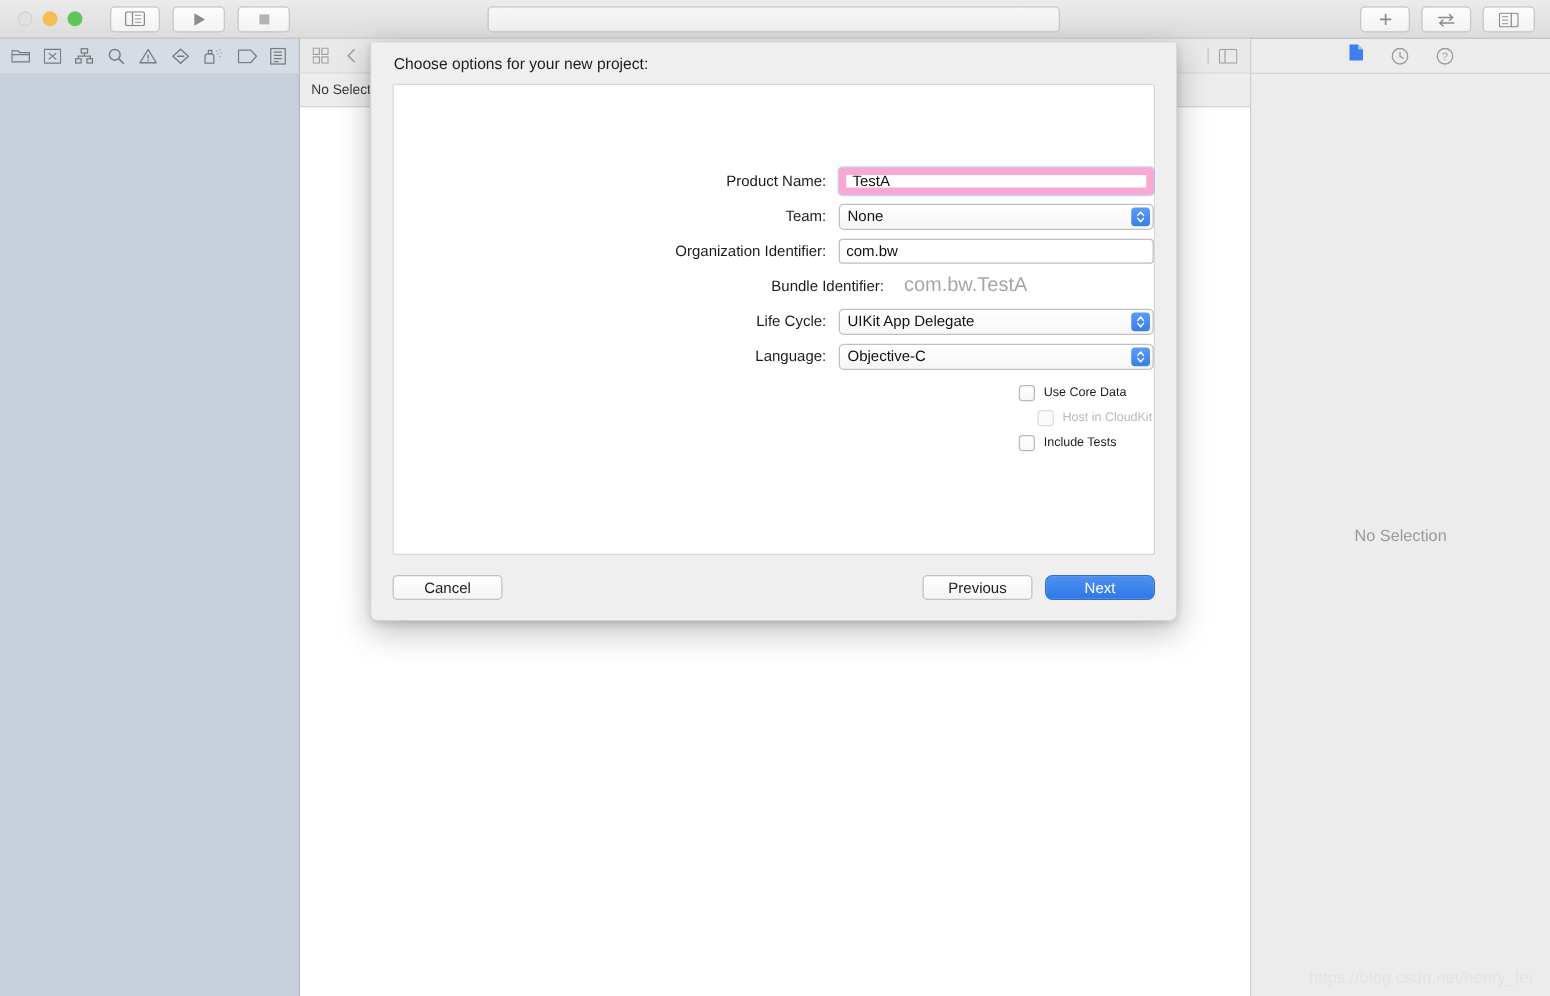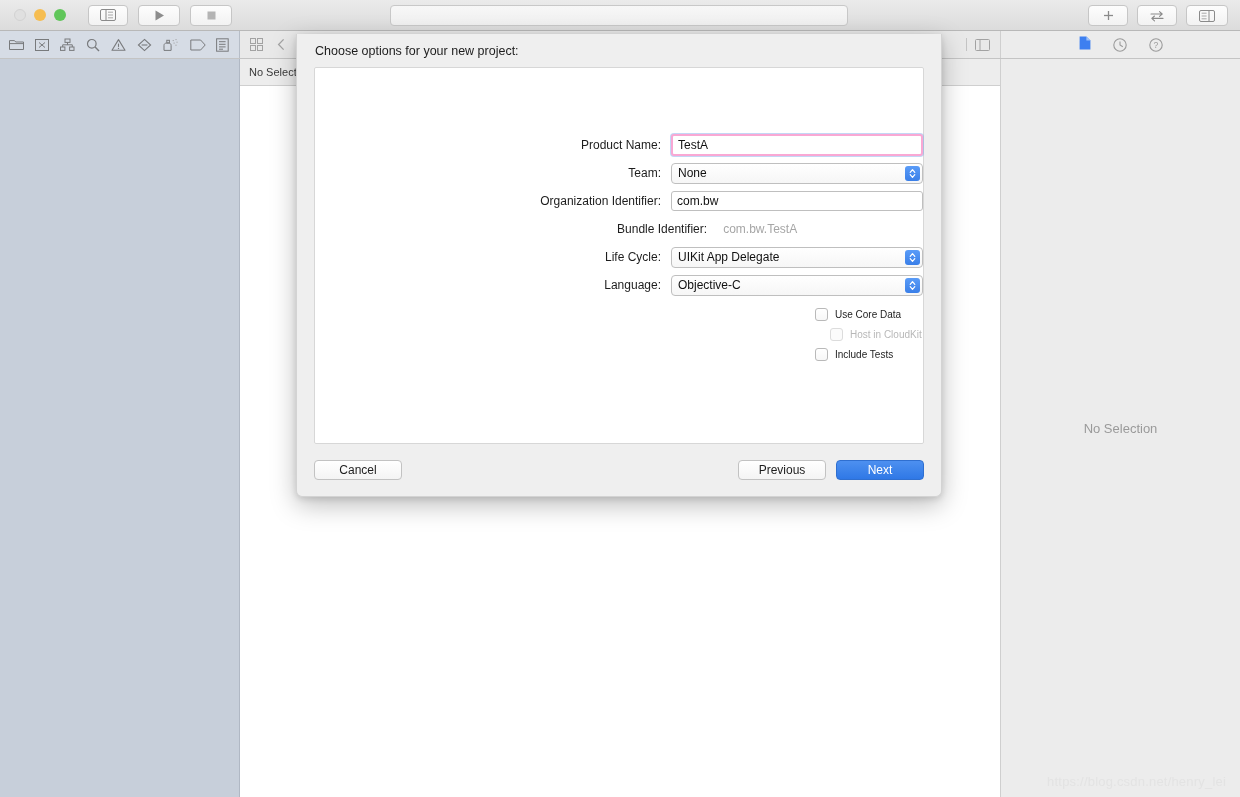--- a/index.html
+++ b/index.html
@@ -245,26 +245,26 @@
     background: #fff;
     font-size: 12px;
     color: #111;
     padding: 0 5px;
     box-sizing: border-box;
     display: flex;
     align-items: center;
     font-family: "Liberation Sans", sans-serif;
   }
   .textfield.focused {
-    border: 2px solid #f9a8d4;
+    border: 6px solid #f9a8d4;
     box-shadow: 0 0 0 1px rgba(122,167,232,.45);
     height: 22px;
   }
   .static-text {
-    font-size: 12px;
+    font-size: 16px;
     color: #a6a6a6;
     padding-left: 6px;
     line-height: 20px;
   }
   .popup {
     width: 252px;
     height: 21px;
     border: 1px solid #bfbfbf;
     border-radius: 4px;
     background: linear-gradient(180deg,#ffffff,#f6f6f6);
@@ -325,20 +325,21 @@
     display: flex;
     align-items: center;
     justify-content: center;
     box-sizing: border-box;
     font-family: "Liberation Sans", sans-serif;
   }
   .btn-default {
     background: linear-gradient(180deg,#4d90f0,#2f78e6);
     border-color: #2f6fd0;
     color: #ffffff;
+    border-radius: 6px;
   }
   .footer-spacer { flex: 1; }
   .btn + .btn { margin-left: 10px; }
 </style>
 </head>
 <body>
 
 <div class="window">
 
   <div class="titlebar">

